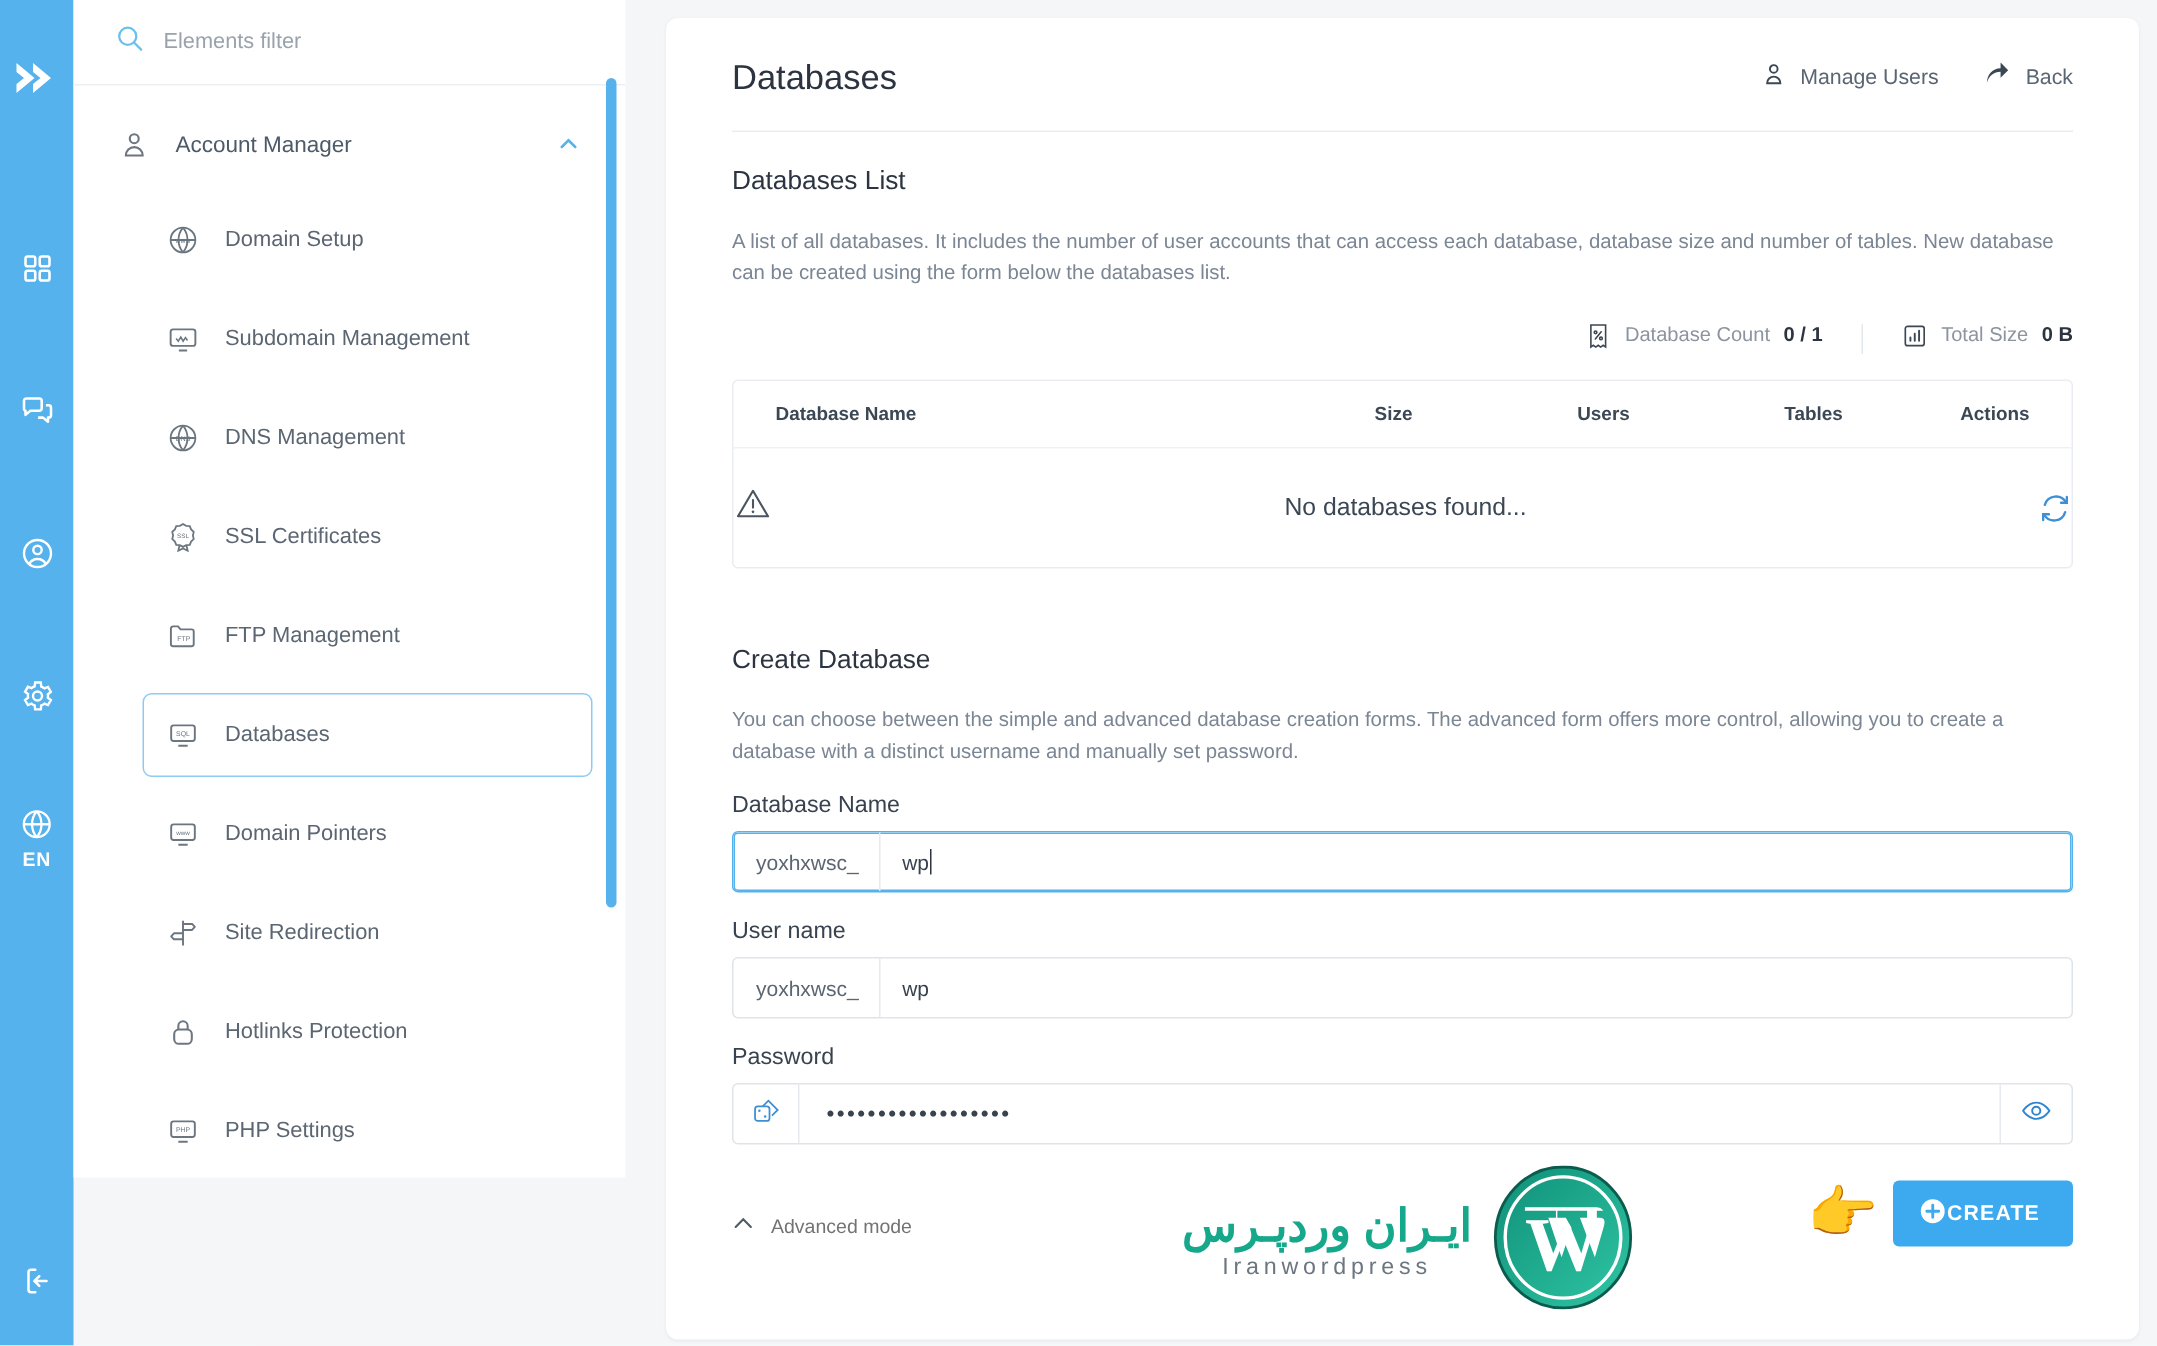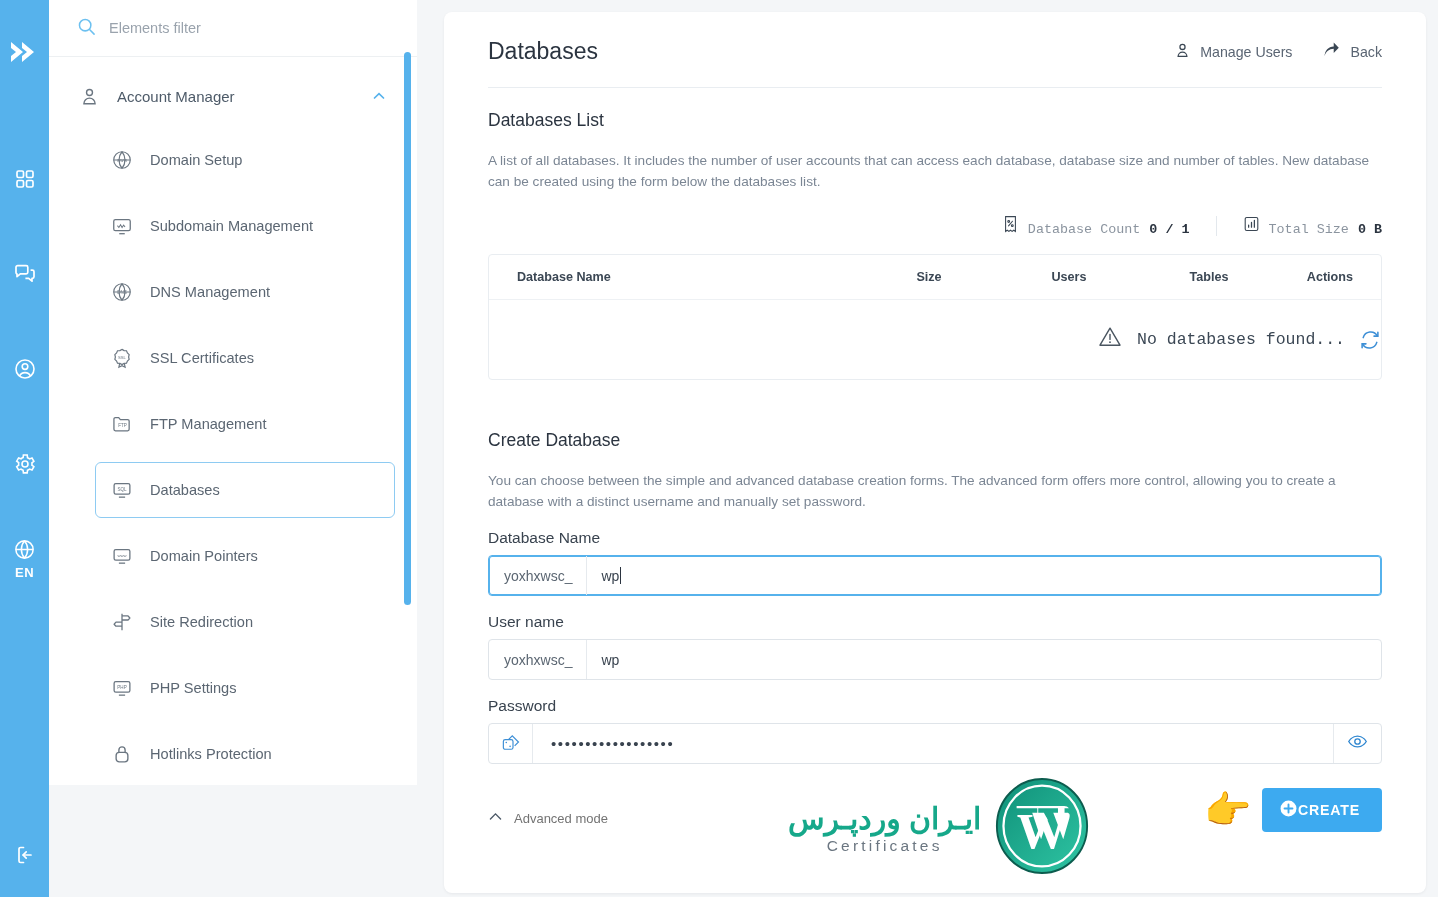--- a/index.html
+++ b/index.html
@@ -82,33 +82,33 @@
   .page-head { display: flex; align-items: center; padding-bottom: 22px; }
   .page-title { font-size: 23px; color: #2b3440; font-weight: 400; flex: 1; }
   .head-actions { display: flex; align-items: center; gap: 30px; }
   .head-action { display: flex; align-items: center; gap: 9px; cursor: pointer; color: #5a6573; font-size: 14.2px; }
   .hr { border-top: 1px solid #e9edf1; }
 
   .sec-title { font-size: 17.5px; color: #2b3440; margin-top: 22px; font-weight: 400; }
   .sec-desc { font-size: 13.6px; color: #7b8694; line-height: 1.55; margin-top: 19px; max-width: 905px; }
 
   .stats { display: flex; justify-content: flex-end; align-items: center; gap: 26px; margin-top: 23px; }
-  .stat { display: flex; align-items: flex-end; gap: 9px; font-size: 13.4px; color: #8b949f; font-family: Liberation Mono, monospace; }
+  .stat { display: flex; align-items: flex-start; gap: 9px; font-size: 13.4px; color: #8b949f; }
   .stat b { color: #2b3440; font-weight: 700; }
   .stat-sep { width: 1px; height: 20px; background: #e3e8ed; }
 
   .tbl { margin-top: 17px; border: 1px solid #e9edf1; border-radius: 4px; }
   .tbl-head { display: flex; height: 45px; align-items: center; border-bottom: 1px solid #eef1f4; }
   .th { font-size: 12.6px; color: #3b4754; font-weight: 700; }
   .th.c1 { flex: 0 0 370px; padding-left: 28px; }
   .th.c2 { flex: 0 0 140px; text-align: center; }
   .th.c3 { flex: 0 0 140px; text-align: center; }
   .th.c4 { flex: 0 0 140px; text-align: center; }
   .th.c5 { flex: 1; text-align: right; padding-right: 28px; }
-  .tbl-empty { height: 79px; display: flex; align-items: center; justify-content: flex-end; gap: 14px; font-family: Liberation Mono, monospace; }
+  .tbl-empty { height: 79px; display: flex; align-items: center; justify-content: space-between; gap: 14px; }
   .empty-txt { font-size: 16.5px; color: #3b4754; }
   .reload { color: #3d8fd6; cursor: pointer; display: flex; }
 
   .form-lbl { font-size: 15.5px; color: #39434f; margin-top: 17px; margin-bottom: 8px; }
   .field {
     height: 41px; border: 1px solid #dfe4e9; border-radius: 4px;
     display: flex; align-items: stretch; background: #fff;
   }
   .field.focus { border-color: #56b2ec; box-shadow: 0 0 0 1px #56b2ec inset; }
   .prefix {
@@ -324,37 +324,37 @@
             <path d="M12 3v18"></path>
             <path d="M12 5.4h6.6l2 2.2-2 2.2H12"></path>
             <path d="M12 12.2H5.4l-2 2.2 2 2.2H12"></path>
           </svg>
         </span>
         <span class="lbl">Site Redirection</span>
       </div>
 
       <div class="nav-item">
         <span class="nav-ico">
+          <svg width="22" height="22" viewBox="0 0 24 24" fill="none" stroke="#6b7681" stroke-width="1.5">
+            <rect x="5.6" y="10.2" width="12.8" height="10.4" rx="3.4"></rect>
+            <path d="M8.6 10.2V7.6a3.4 3.4 0 0 1 6.8 0v2.6"></path>
+          </svg>
+        </span>
+        <span class="lbl">Hotlinks Protection</span>
+      </div>
+
+      <div class="nav-item">
+        <span class="nav-ico">
           <svg width="22" height="22" viewBox="0 0 24 24" fill="none" stroke="#6b7681" stroke-width="1.4">
             <rect x="3.4" y="5" width="17.2" height="11.4" rx="1.8"></rect>
               <path d="M8.6 19.8h6.8"></path>
             <text x="12" y="12.6" fill="#6b7681" stroke="none" font-size="5" font-family="Liberation Sans, sans-serif" text-anchor="middle">PHP</text>
           </svg>
         </span>
         <span class="lbl">PHP Settings</span>
-      </div>
-
-      <div class="nav-item">
-        <span class="nav-ico">
-          <svg width="22" height="22" viewBox="0 0 24 24" fill="none" stroke="#6b7681" stroke-width="1.5">
-            <rect x="5.6" y="10.2" width="12.8" height="10.4" rx="3.4"></rect>
-            <path d="M8.6 10.2V7.6a3.4 3.4 0 0 1 6.8 0v2.6"></path>
-          </svg>
-        </span>
-        <span class="lbl">Hotlinks Protection</span>
       </div>
 
       <div class="nav-group-head">
         <span class="nav-ico">
           <svg width="21" height="21" viewBox="0 0 24 24" fill="none" stroke="#6b7681" stroke-width="1.5" stroke-linejoin="round">
             <rect x="2.8" y="5.4" width="18.4" height="13.2" rx="2.6"></rect>
               <path d="M5.4 8.6 12 13.4l6.6-4.8"></path>
           </svg>
         </span>
         <span class="lbl">E-mail Manager</span>
@@ -500,21 +500,21 @@
             <svg width="15" height="15" viewBox="0 0 16 16" fill="none" stroke="#4d5a68" stroke-width="1.5" stroke-linecap="round">
                 <path d="M2.6 10.6 8 5.2l5.4 5.4"></path>
               </svg>
           </span>
           <span>Advanced mode</span>
         </div>
 
         <div class="watermark">
           <div class="wm-text">
             <div class="wm-fa">ایـران وردپـرس</div>
-            <div class="wm-en">Certificates</div>
+            <div class="wm-en">Iranwordpress</div>
           </div>
           <span>
             <svg width="94" height="96" viewBox="0 0 100 102">
               <defs>
                 <linearGradient id="wpg" x1="0" y1="0" x2="1" y2="1">
                   <stop offset="0" stop-color="#0f8f78"></stop>
                     <stop offset="1" stop-color="#2fc6a4"></stop>
                 </linearGradient>
               </defs>
               <ellipse cx="50" cy="51" rx="48" ry="50" fill="url(#wpg)" stroke="#0c5c4e" stroke-width="2"></ellipse>

